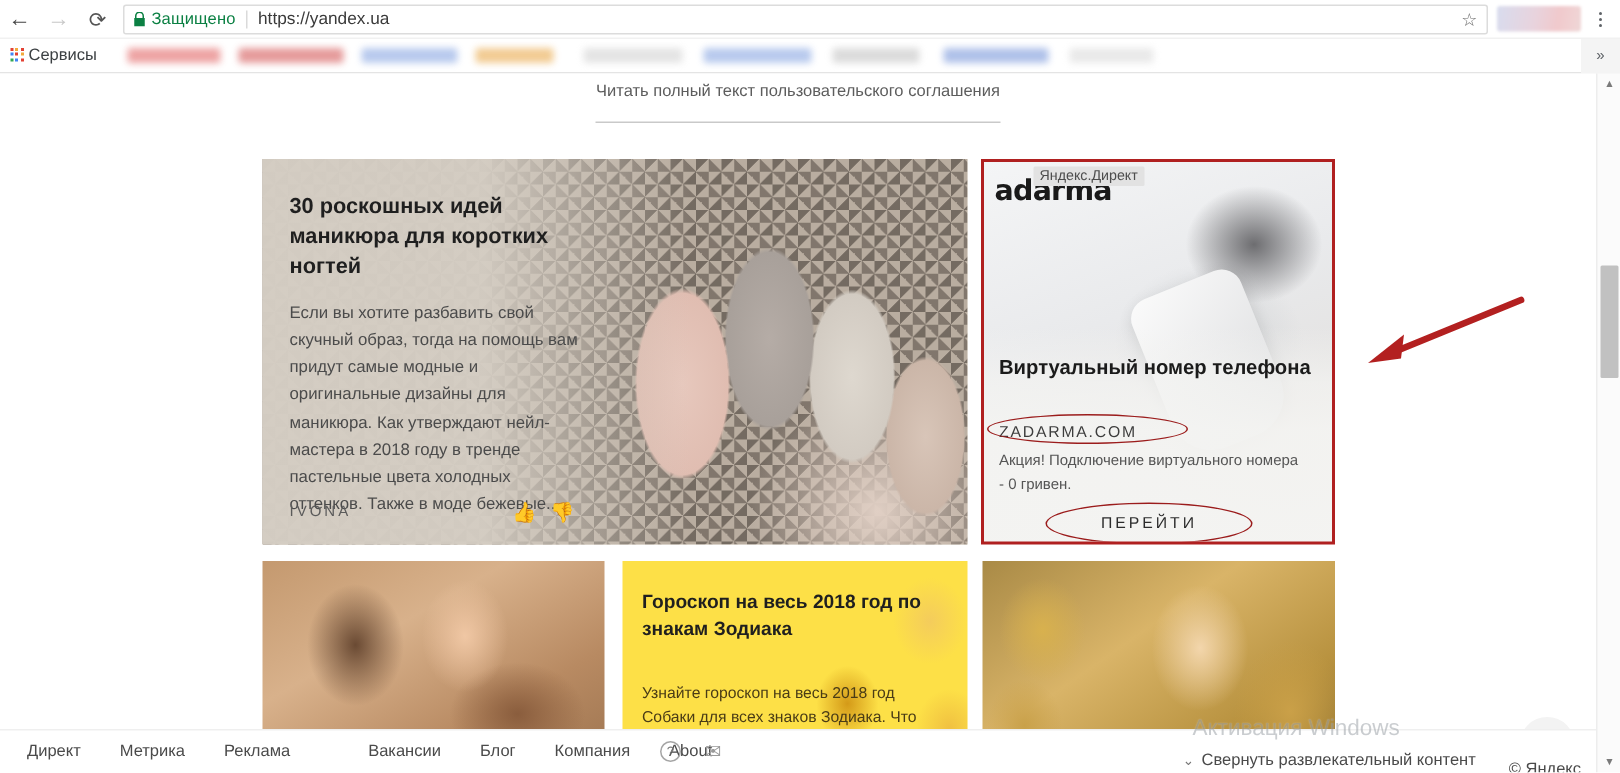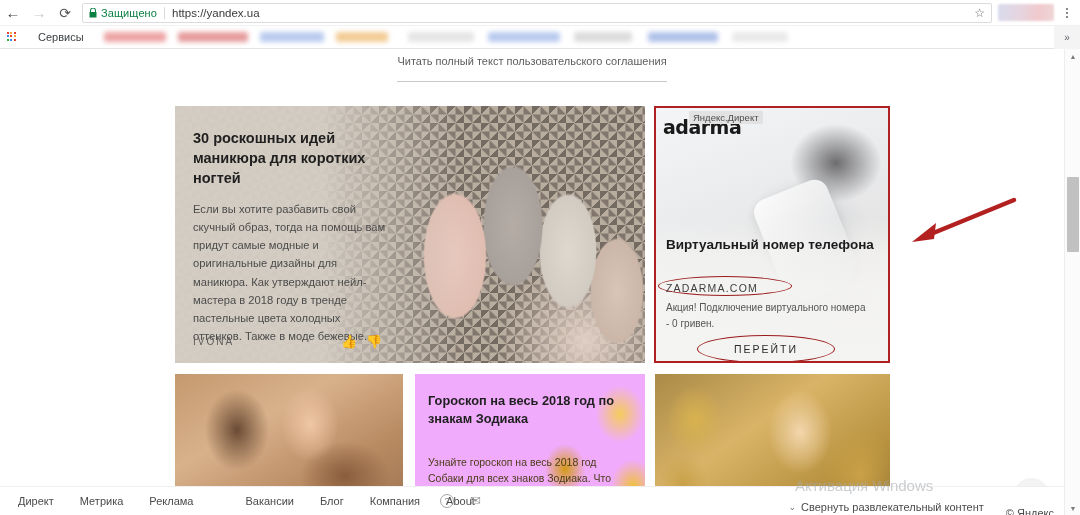--- a/index.html
+++ b/index.html
@@ -42,21 +42,21 @@
   }
   .kebab { width:18px; height:26px; display:flex; flex-direction:column;
            align-items:center; justify-content:center; gap:2px; margin-right:4px;}
   .kebab i { width:2px; height:2px; border-radius:50%; background:#5f6368; display:block;}
 
   .bookmarks {
     position:absolute; left:0; top:26px; width:1080px; height:23px;
     background:#fff; border-bottom:1px solid #e4e4e4;
     display:flex; align-items:center;
   }
-  .bm-first { display:flex; align-items:center; gap:21px; padding:0 8px 0 7px; height:23px; }
+  .bm-first { display:flex; align-items:center; gap:2px; padding:0 8px 0 7px; height:23px; }
   .grid-ico { width:10px; height:10px; display:grid; grid-template-columns:repeat(3,2px);
               grid-template-rows:repeat(3,2px); gap:1.4px; }
   .grid-ico i { display:block; width:2px; height:2px; }
   .bm-label { font-size:11px; color:#3c4043; }
   .bm-blur { flex:1; height:23px; position:relative; overflow:hidden; }
   .bm-blur .b {
     position:absolute; top:6px; height:10px; border-radius:2px; filter:blur(2.6px); opacity:.55;
   }
   .bm-overflow { width:26px; height:23px; display:flex; align-items:center; justify-content:center;
                  color:#5f6368; font-size:10px; background:#f4f4f4; }
@@ -177,21 +177,21 @@
       linear-gradient(150deg,#c4996f 0%, #d8b18b 35%, #b88a62 70%, #9d7450 100%);
   }
   .couple-cap {
     position:absolute; left:0; bottom:0; width:228px; height:26px;
     background:rgba(255,255,255,.93);
     font-size:11.5px; font-weight:bold; color:#1f1f1f; padding:5px 8px 0 8px;
     overflow:hidden;
   }
   .card-horo {
     position:absolute; left:240px; top:0; width:230px; height:140px; overflow:hidden;
-    background:#f0abfc;
+    background:#fde047;
   }
   .horo-balloons {
     position:absolute; right:0; top:0; width:120px; height:140px;
     background:
       radial-gradient(ellipse 34px 40px at 95px 40px, #f4cc5c 0%, rgba(244,204,92,0) 72%),
       radial-gradient(ellipse 28px 34px at 40px 95px, #d49a18 0%, rgba(212,154,24,0) 74%),
       radial-gradient(ellipse 30px 36px at 108px 112px, #f0c040 0%, rgba(240,192,64,0) 74%);
   }
   .horo-text { position:absolute; left:13px; top:18px; width:195px; }
   .horo-title { font-size:12.8px; font-weight:bold; color:#1f1f1f; line-height:1.4; }

